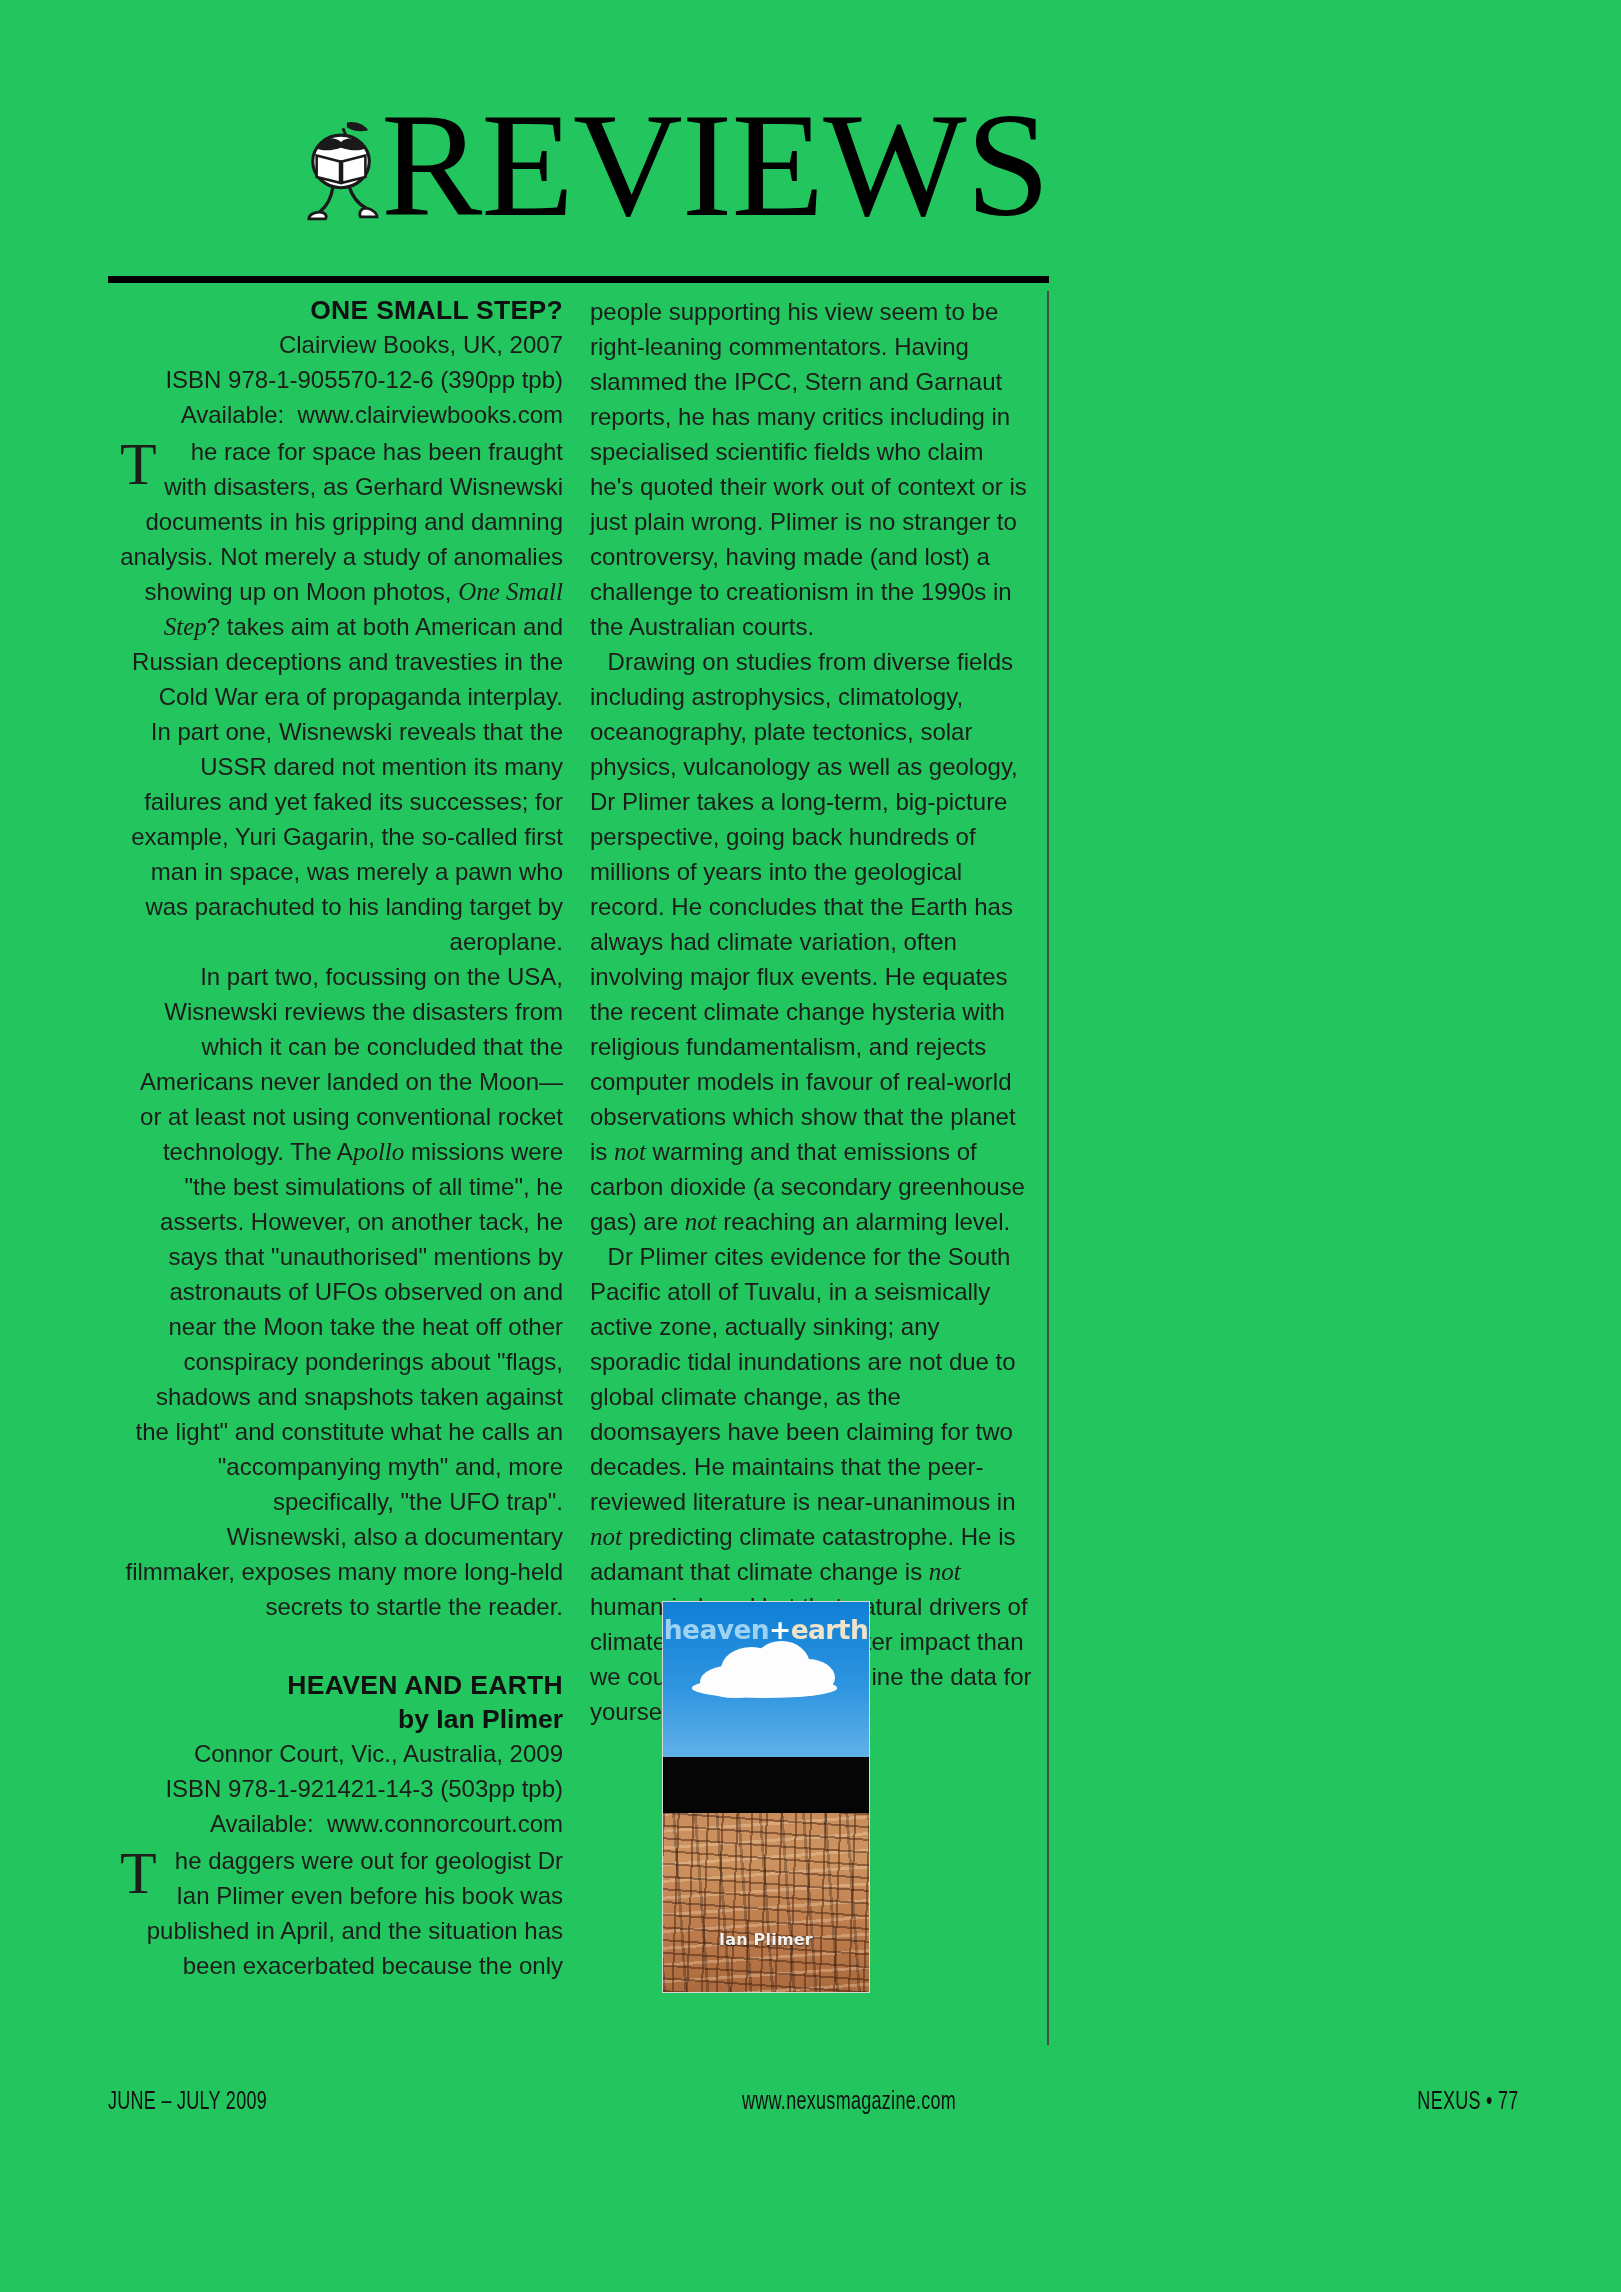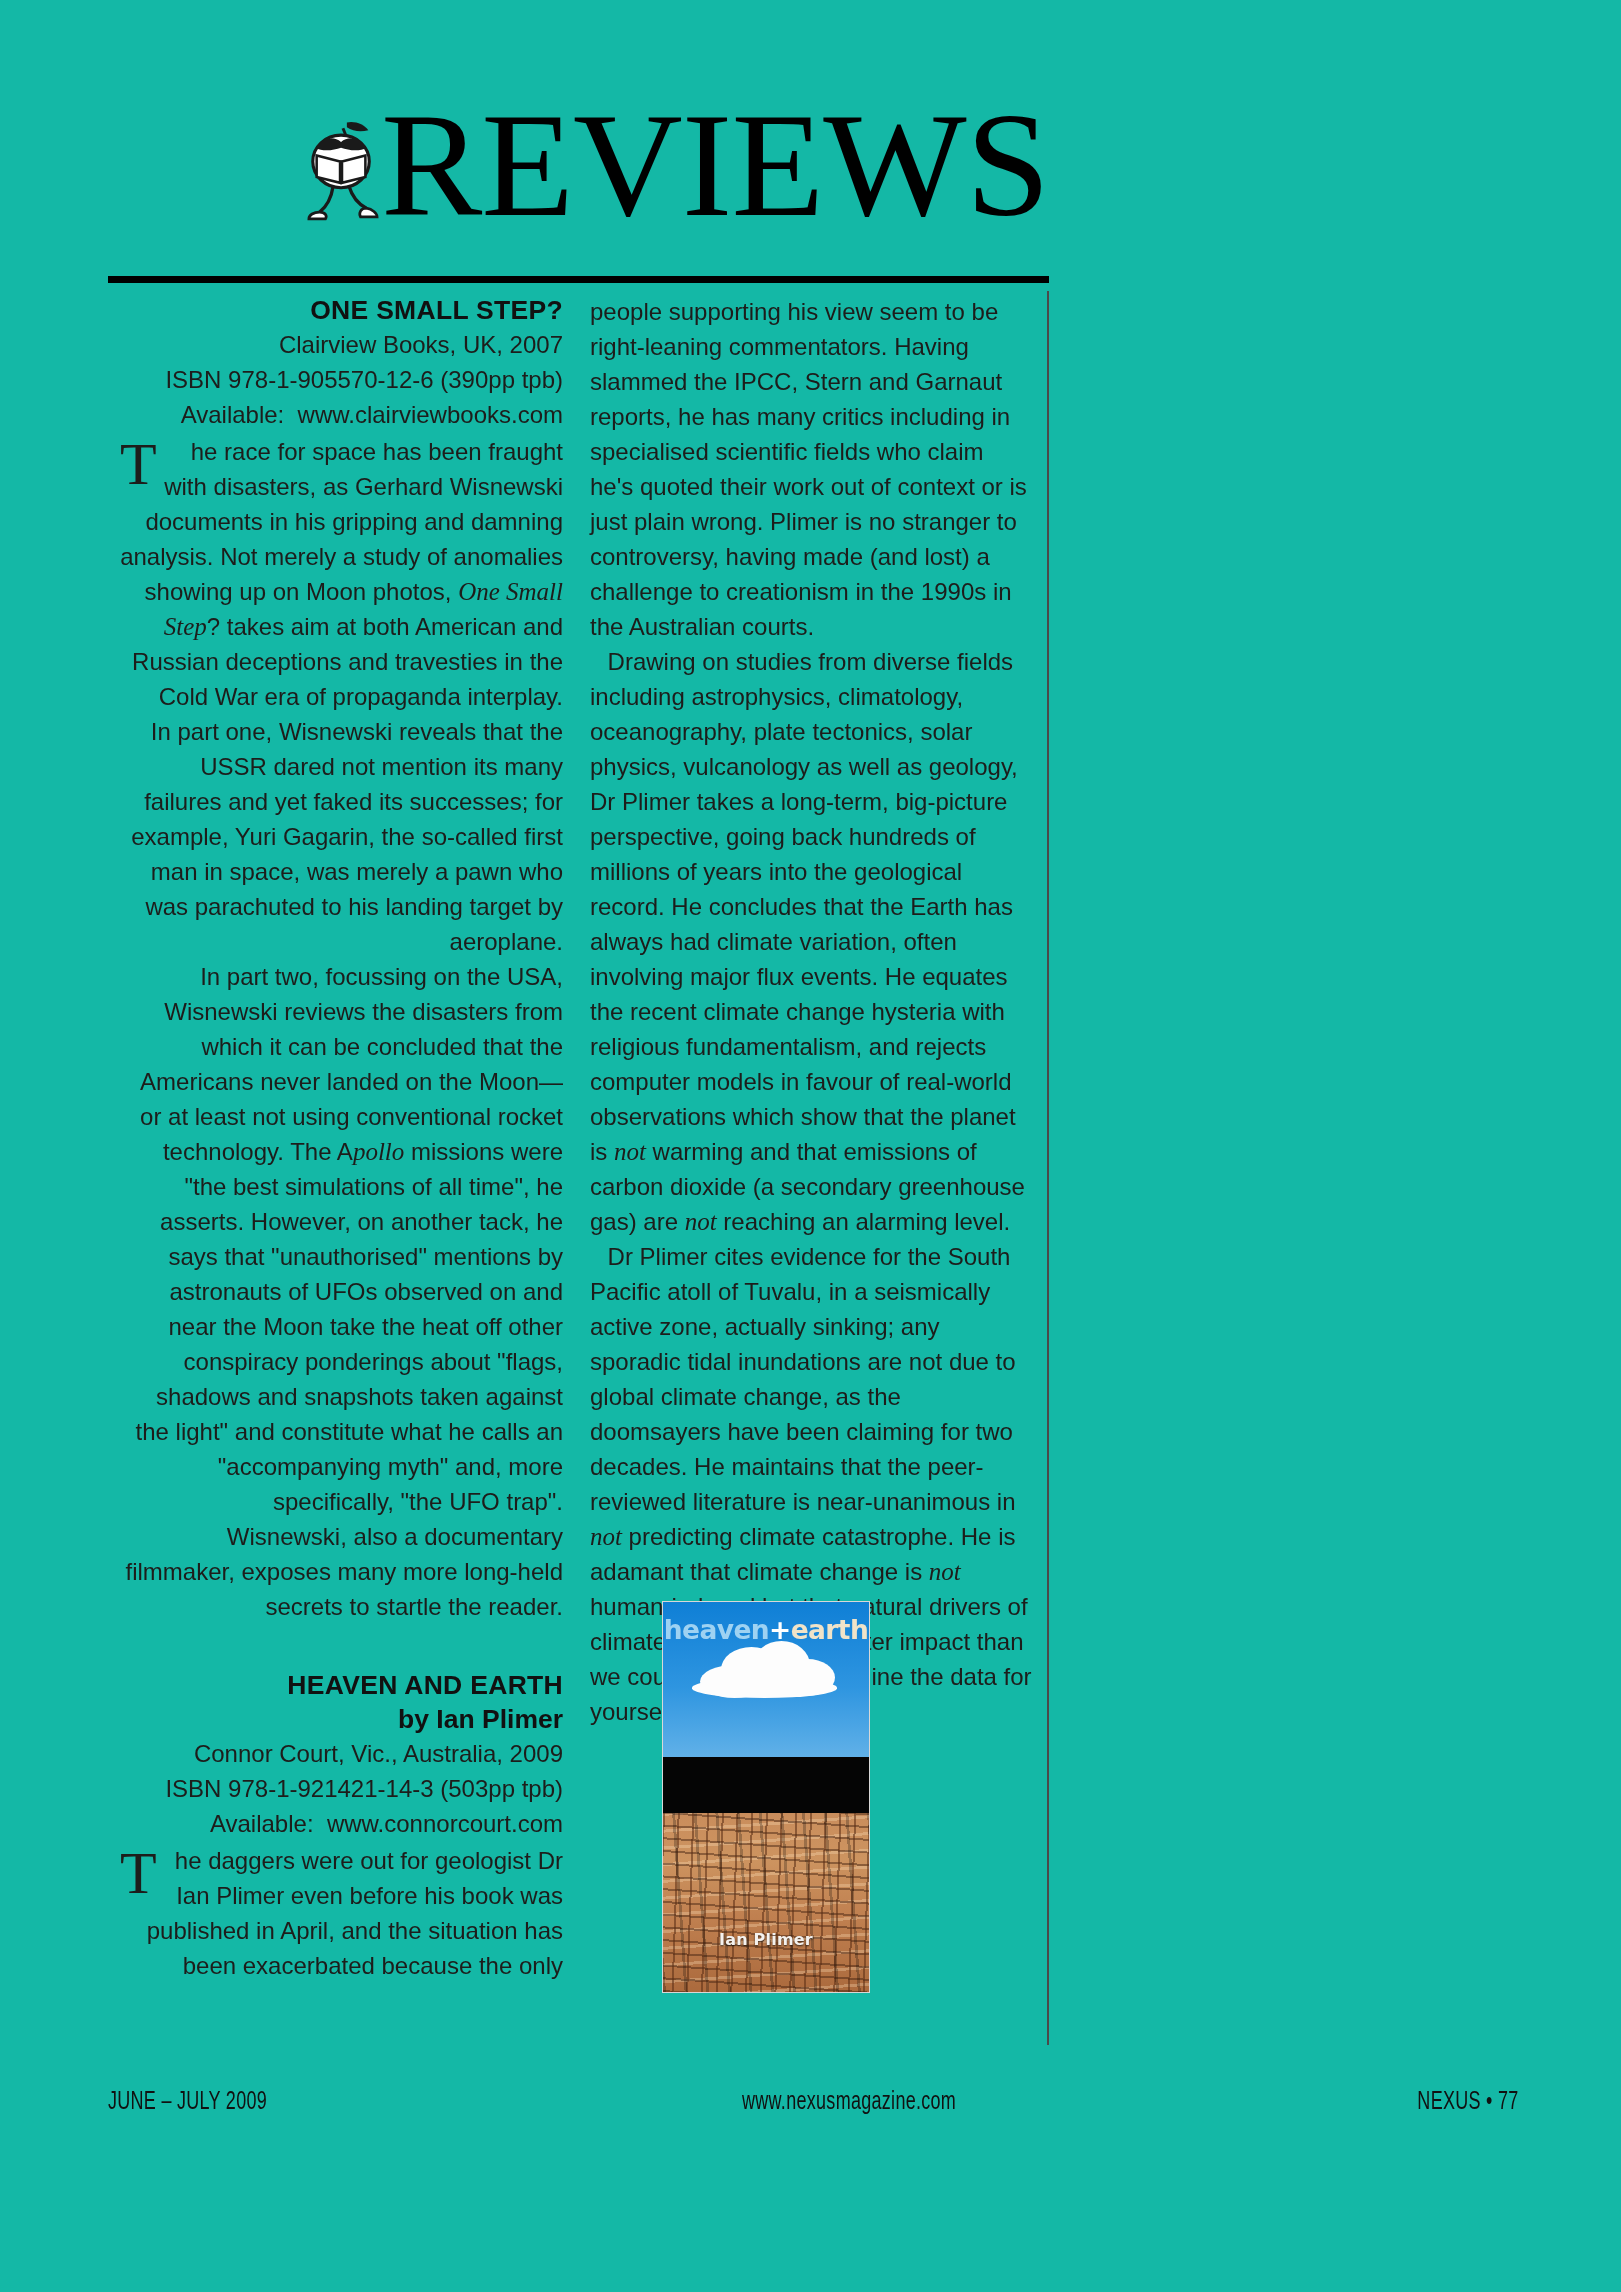--- a/index.html
+++ b/index.html
@@ -11,21 +11,21 @@
     width: 1621px;
     height: 2293px;
     position: relative;
     font-family: "Liberation Sans", sans-serif;
     color: #1a1a1a;
     overflow: hidden;
   }
   .page {
     position: absolute;
     inset: 0;
-    background: #14b8a6;
+    background: #22c55e;
   }
 
   
   .masthead {
     position: absolute;
     left: 108px;
     top: 108px;
     width: 941px;
     height: 172px;
   }

